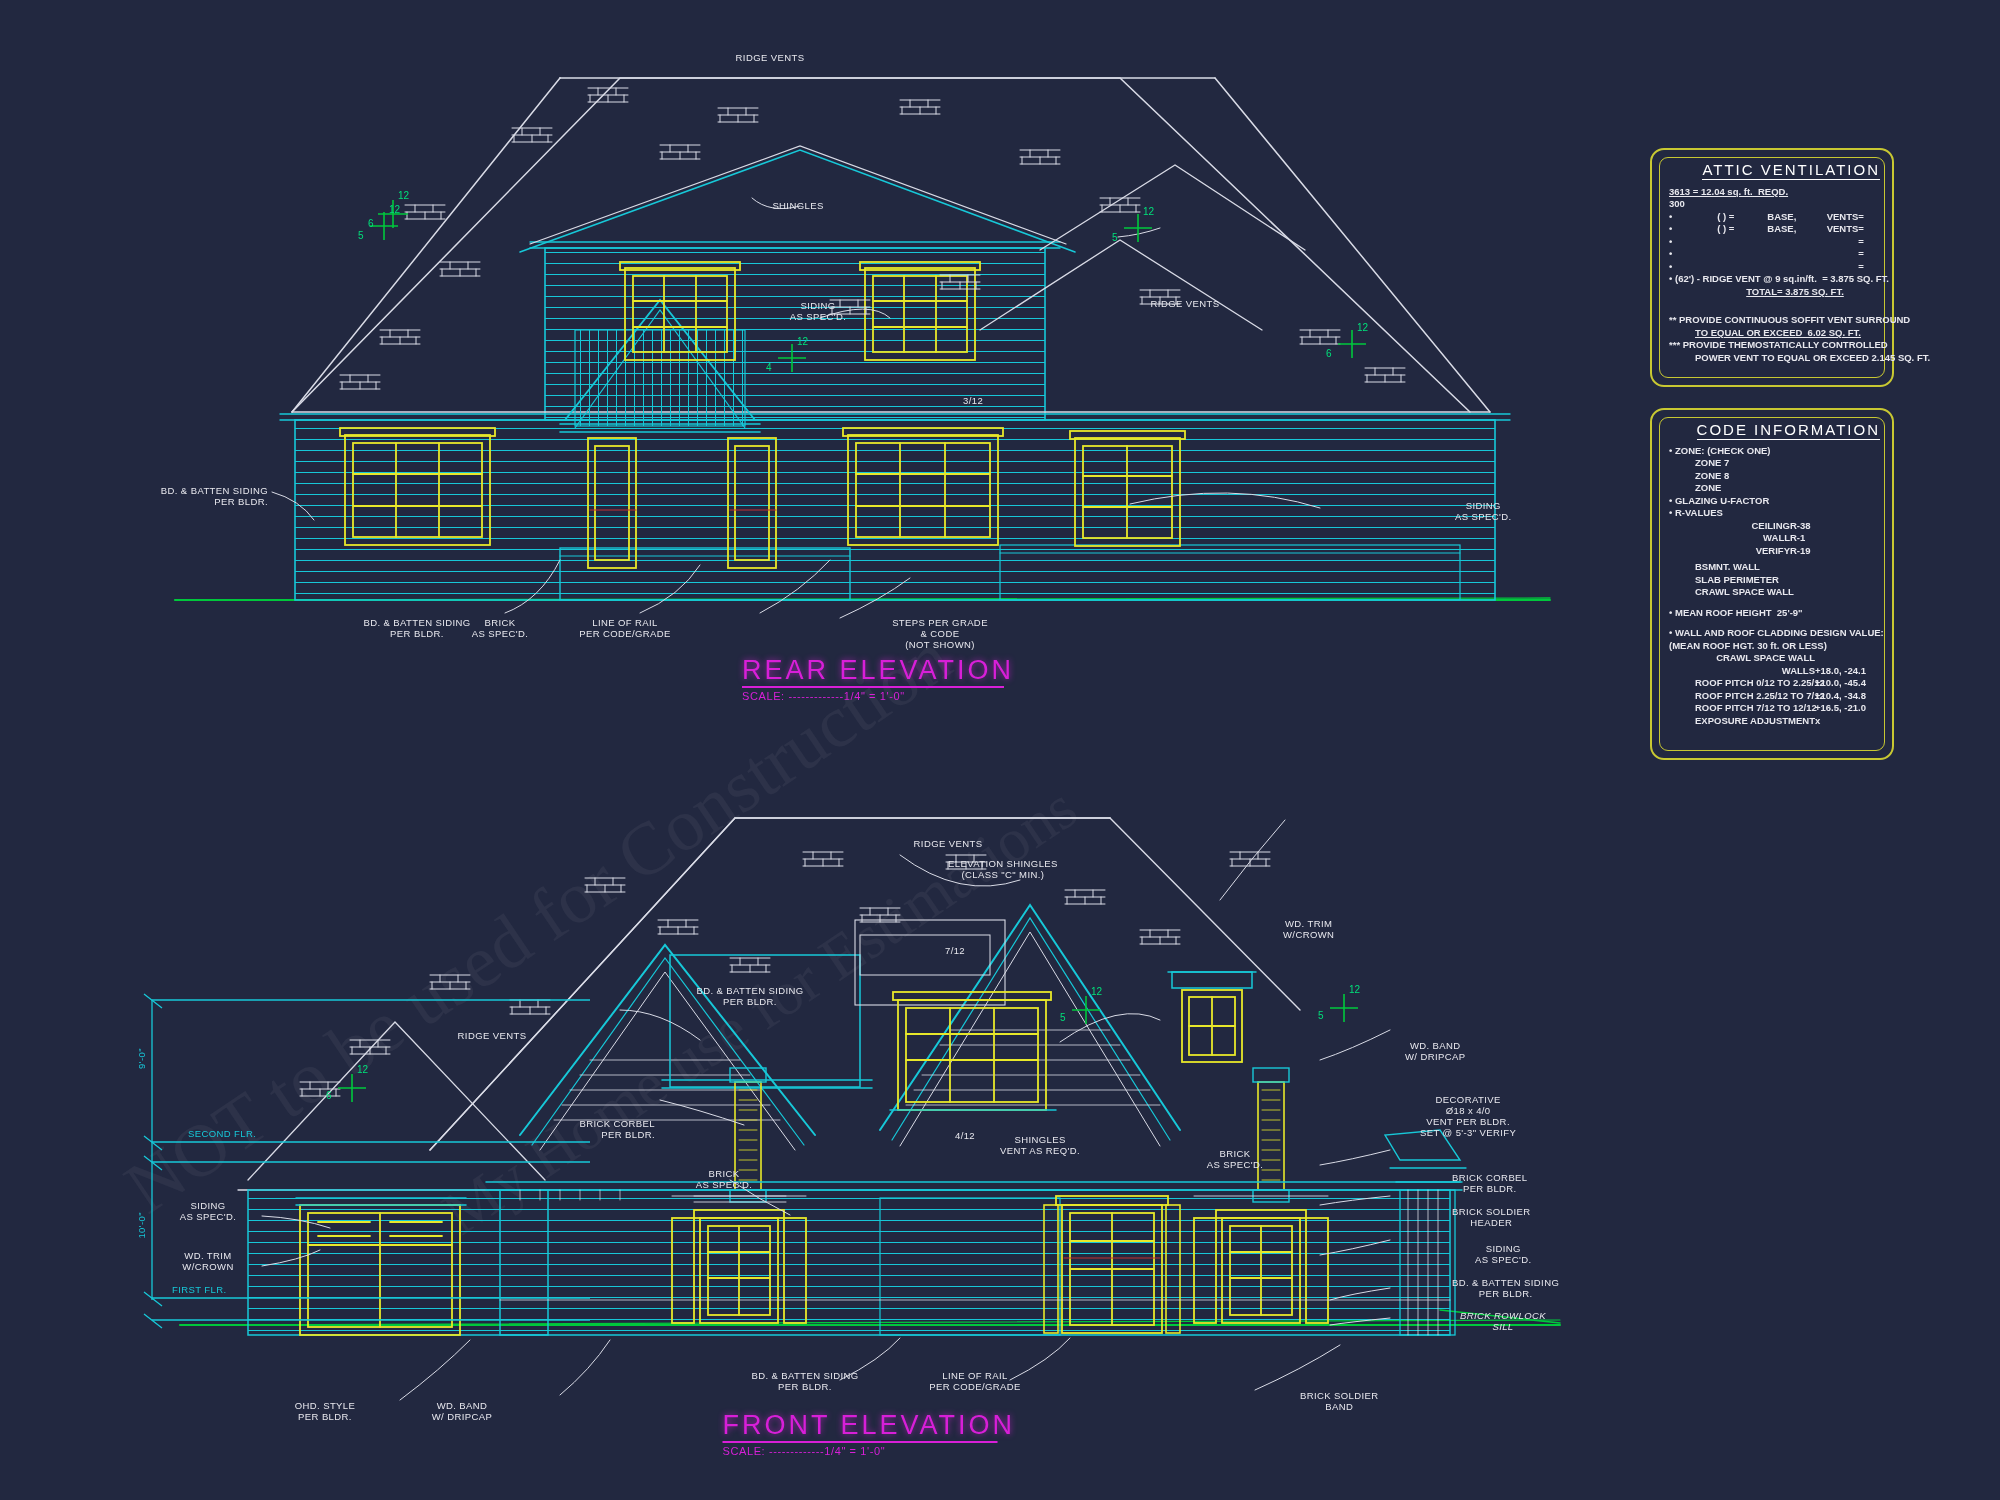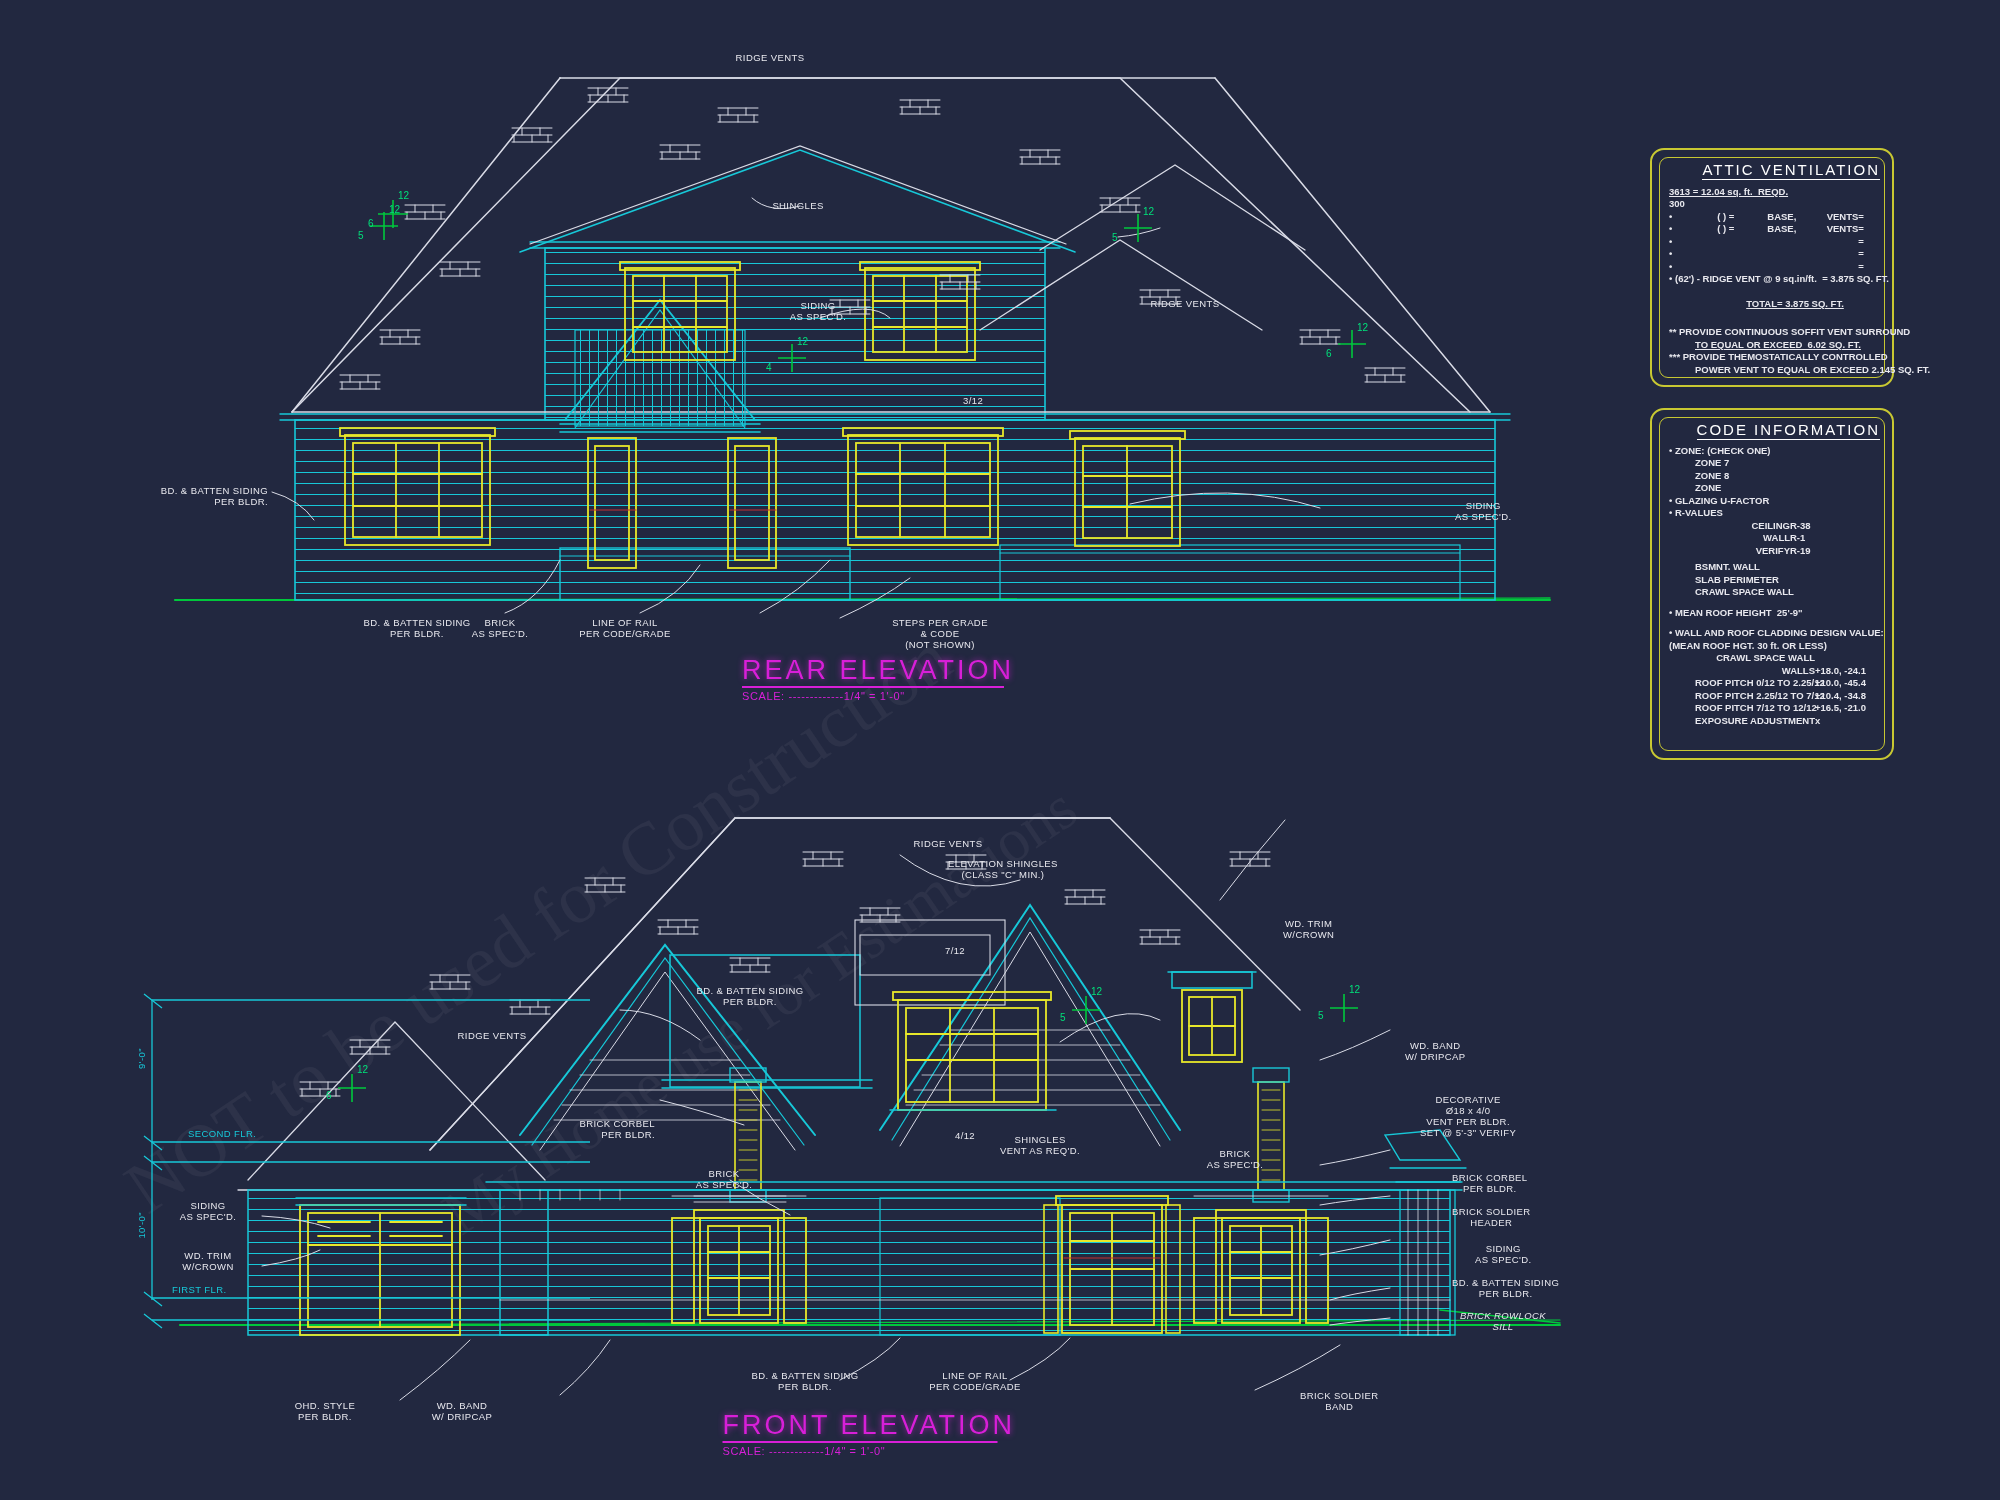--- a/index.html
+++ b/index.html
@@ -25,21 +25,21 @@
 
   
   .box{position:absolute;border:2px solid #c8c832;border-radius:14px;background:transparent;text-align:right;}
   .box .inner{position:absolute;inset:7px;border:1.5px solid #c8c832;border-radius:9px;}
   .box h3{margin:0;color:#ffffff;font-size:15px;letter-spacing:2px;font-weight:400;
           border-bottom:1.5px solid #ffffff;display:inline-block;padding-bottom:2px;}
   .box .body{position:absolute;left:17px;right:12px;top:14px;color:#e8e8ee;font-size:9.5px;line-height:12.5px;}
   .row{display:flex;white-space:pre;font-weight:bold;}
   .u{text-decoration:underline;}
   .ind1{padding-left:26px;}
-  .ind2{padding-left:46px;margin-top:12px;}
+  .ind2{padding-left:46px;}
   .gap{height:8px;}
   .w120{display:inline-block;width:120px;}
   .w95{display:inline-block;width:95px;}
   .w62{display:inline-block;width:62px;}
 
   
   .wm{position:absolute;color:rgba(230,232,245,.055);font-family:"Liberation Serif",serif;
       font-size:74px;white-space:nowrap;transform-origin:left top;pointer-events:none;}
   .wm2{font-size:62px;}
 </style>

